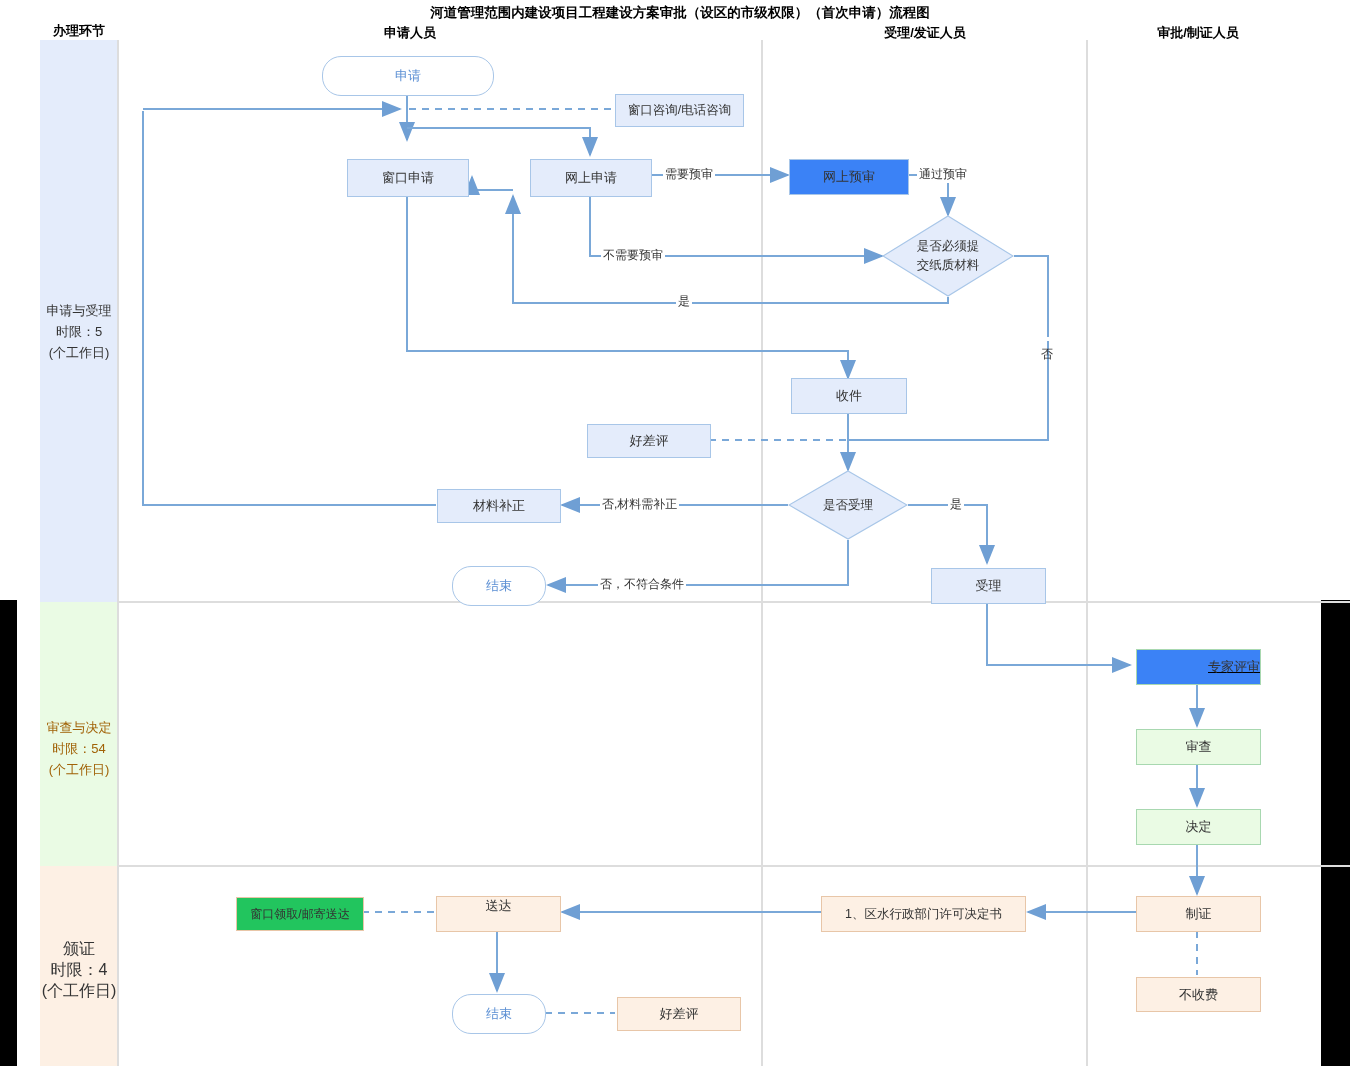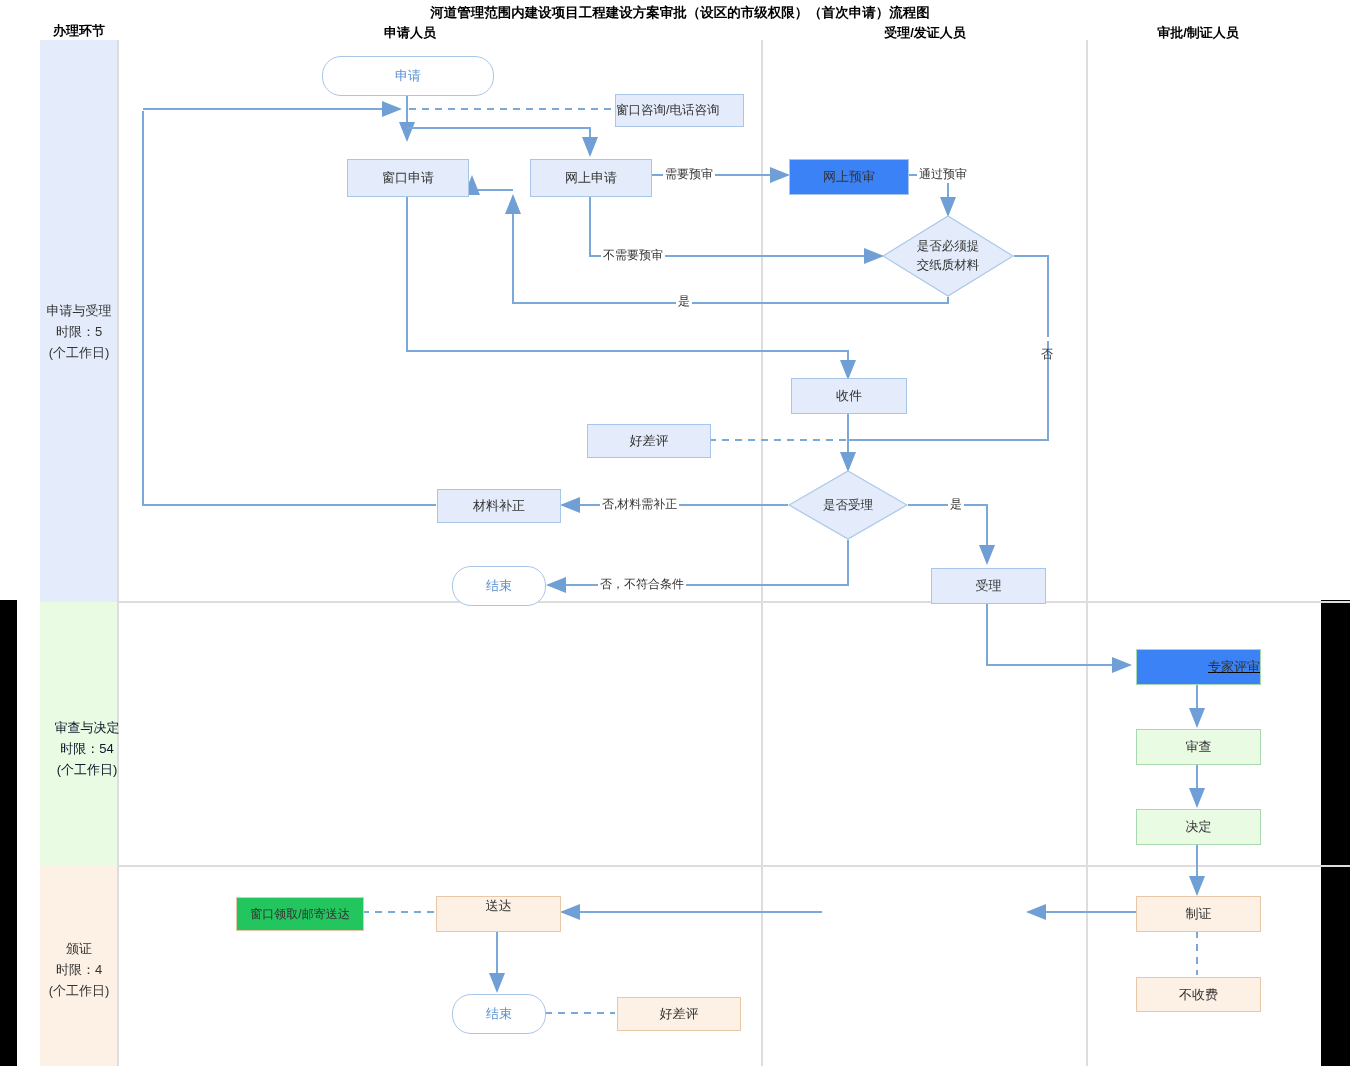--- a/index.html
+++ b/index.html
@@ -97,36 +97,36 @@
   <div style="position:absolute;left:38px;top:22px;width:82px;text-align:center;font-size:13px;font-weight:bold;color:#000;">办理环节</div>
   <div style="position:absolute;left:340px;top:24px;width:140px;text-align:center;font-size:13px;font-weight:bold;color:#000;">申请人员</div>
   <div style="position:absolute;left:855px;top:24px;width:140px;text-align:center;font-size:13px;font-weight:bold;color:#000;">受理/发证人员</div>
   <div style="position:absolute;left:1128px;top:24px;width:140px;text-align:center;font-size:13px;font-weight:bold;color:#000;">审批/制证人员</div>
 
   <div style="position:absolute;left:20px;top:300px;width:118px;text-align:center;font-size:13px;color:#333;line-height:21px;">
     <div>申请与受理</div>
     <div>时限：5</div>
     <div>(个工作日)</div>
   </div>
-  <div style="position:absolute;left:28px;top:717px;width:118px;text-align:center;font-size:13px;color:#0f172a;line-height:21px;">
+  <div style="position:absolute;left:20px;top:717px;width:118px;text-align:center;font-size:13px;color:#a16207;line-height:21px;">
     <div>审查与决定</div>
     <div>时限：54</div>
     <div>(个工作日)</div>
   </div>
-  <div style="position:absolute;left:20px;top:938px;width:118px;text-align:center;font-size:13px;color:#333;line-height:21px;">
+  <div style="position:absolute;left:20px;top:938px;width:118px;text-align:center;font-size:16px;color:#333;line-height:21px;">
     <div>颁证</div>
     <div>时限：4</div>
     <div>(个工作日)</div>
   </div>
 
   <div style="position:absolute;left:322px;top:56px;width:170px;height:38px;border:1.6px solid #a8c6e8;border-radius:19px;background:#fff;display:flex;align-items:center;justify-content:center;">
     <span style="font-size:13px;color:#5b8fd4;">申请</span>
   </div>
 
-  <div style="position:absolute;left:615px;top:94px;width:127px;height:31px;border:1px solid #a8c6e8;background:#e4ecfb;display:flex;align-items:center;justify-content:flex-start;">
+  <div style="position:absolute;left:615px;top:94px;width:127px;height:31px;border:1px solid #a8c6e8;background:#e4ecfb;display:flex;align-items:center;justify-content:center;">
     <span style="font-size:12.5px;color:#333;">窗口咨询/电话咨询</span>
   </div>
 
   <div style="position:absolute;left:347px;top:159px;width:120px;height:36px;border:1px solid #a8c6e8;background:#e4ecfb;display:flex;align-items:center;justify-content:center;">
     <span style="font-size:13px;color:#333;">窗口申请</span>
   </div>
 
   <div style="position:absolute;left:530px;top:159px;width:120px;height:36px;border:1px solid #a8c6e8;background:#e4ecfb;display:flex;align-items:center;justify-content:center;">
     <span style="font-size:13px;color:#333;">网上申请</span>
   </div>
@@ -187,20 +187,23 @@
   </div>
 
   <div style="position:absolute;left:1136px;top:896px;width:123px;height:34px;border:1px solid #e8c6a8;background:#fdf0e4;display:flex;align-items:center;justify-content:center;">
     <span style="font-size:13px;color:#333;">制证</span>
   </div>
 
   <div style="position:absolute;left:1136px;top:977px;width:123px;height:33px;border:1px solid #e8c6a8;background:#fdf0e4;display:flex;align-items:center;justify-content:center;">
     <span style="font-size:13px;color:#333;">不收费</span>
   </div>
 
+  <div style="position:absolute;left:821px;top:896px;width:203px;height:34px;border:1px solid #e8c6a8;background:#fdf0e4;display:flex;align-items:center;justify-content:center;">
+    <span style="font-size:12.5px;color:#333;">1、区水行政部门许可决定书</span>
+  </div>
 
   <div style="position:absolute;left:436px;top:896px;width:123px;height:34px;border:1px solid #e8c6a8;background:#fdf0e4;display:flex;align-items:flex-start;justify-content:center;">
     <span style="font-size:13px;color:#333;">送达</span>
   </div>
 
   <div style="position:absolute;left:236px;top:897px;width:126px;height:32px;border:1px solid #e8c6a8;background:#22c55e;display:flex;align-items:center;justify-content:center;">
     <span style="font-size:12px;color:#333;">窗口领取/邮寄送达</span>
   </div>
 
   <div style="position:absolute;left:452px;top:994px;width:92px;height:38px;border:1.6px solid #a8c6e8;border-radius:19px;background:#fff;display:flex;align-items:center;justify-content:center;">

